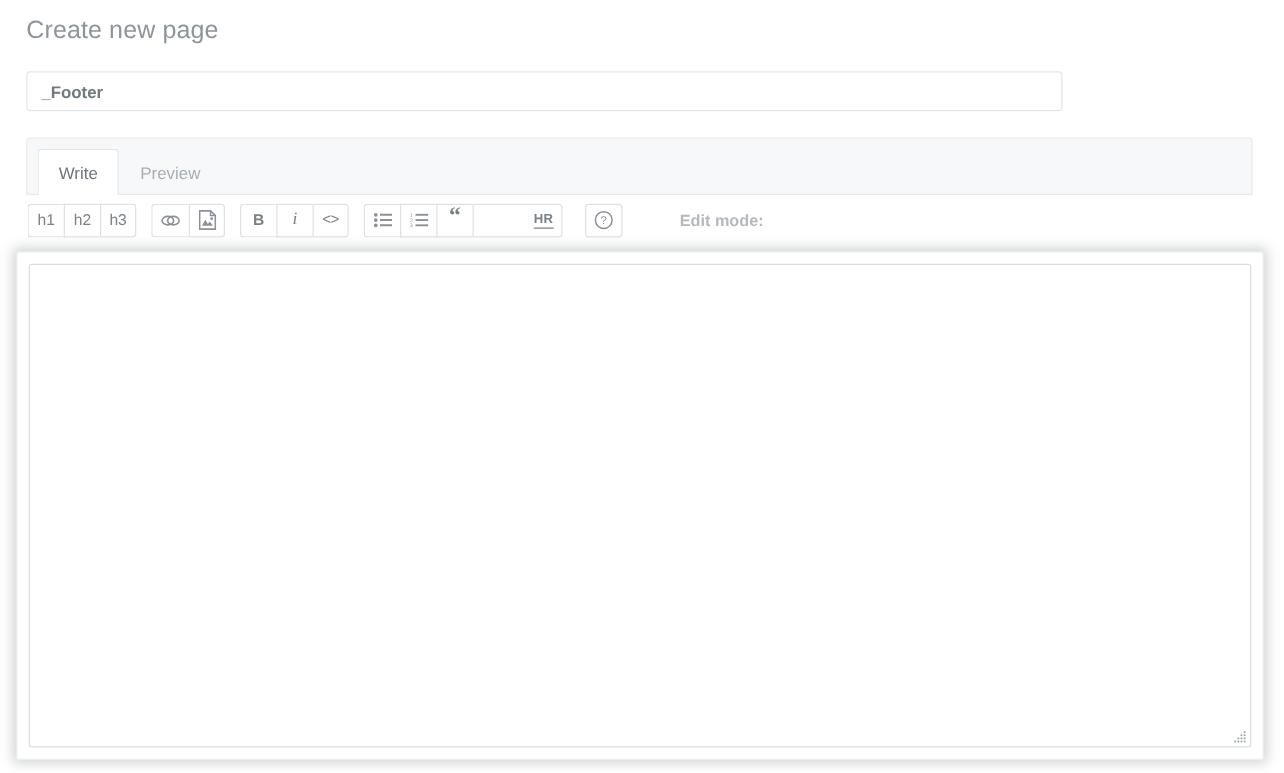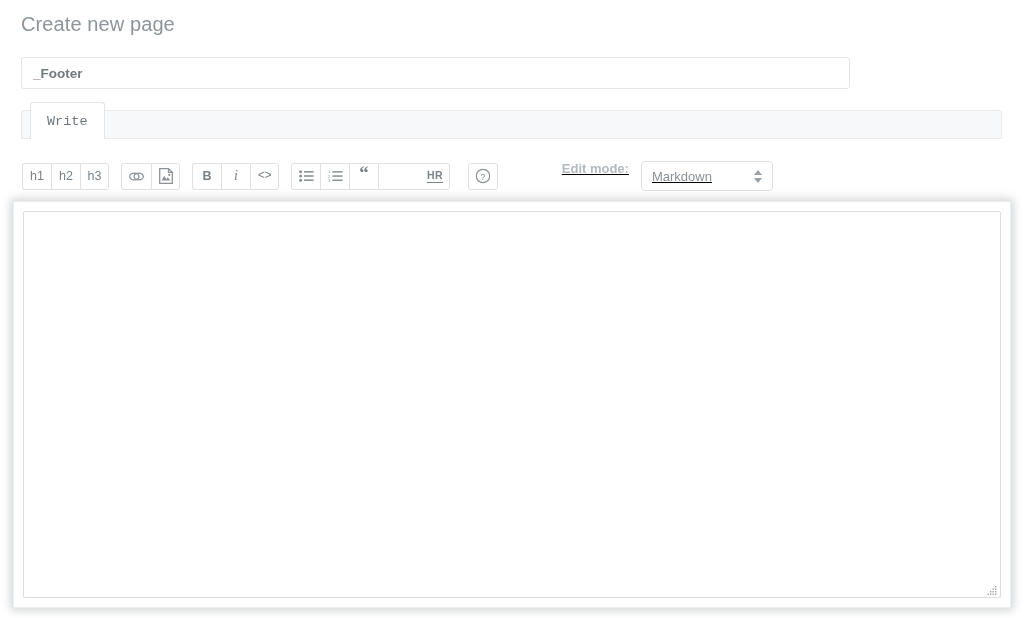--- a/index.html
+++ b/index.html
@@ -48,29 +48,28 @@
     outline: none;
   }
   .title-input::placeholder { color: #b6bcc2; font-weight: 400; }
 
   
   .tabbar {
     position: absolute;
     left: 21px;
     top: 110px;
     width: 981px;
-    height: 29px;
+    height: 46px;
     box-sizing: border-box;
     background: #f7f8f9;
     border: 1px solid #e8eaec;
     border-radius: 3px 3px 0 0;
     display: flex;
     align-items: flex-end;
     padding-left: 8px;
-    font-family: Liberation Mono, monospace;
   }
   .tab {
     box-sizing: border-box;
     height: 37px;
     padding: 0 16px;
     display: flex;
     align-items: center;
     justify-content: center;
     font-size: 13.5px;
     color: #a7aeb5;
@@ -129,23 +128,22 @@
   .tb-btn.code   { font-family: "Liberation Mono", monospace; font-size: 12px; letter-spacing: -0.5px; }
   .tb-btn.hr-btn { font-size: 10.5px; font-weight: 700; letter-spacing: 0.3px; padding-left: 48px; }
   .tb-btn.hr-btn span { border-bottom: 1.6px solid #7b8287; padding-bottom: 1px; line-height: 11px; }
   .tb-btn.quote  { font-family: "Liberation Serif", serif; font-size: 19px; font-weight: 700; line-height: 10px; padding-bottom: 6px; }
   .tb-btn svg { display: block; }
 
   .spacer-gap { width: 6px; }
 
   .editmode-wrap {
     display: flex;
-    align-items: flex-start;
-    margin-left: 52px;
-    text-decoration: underline;
+    align-items: flex-end;
+    margin-left: 34px;
   }
   .editmode-label {
     font-size: 13px;
     font-weight: 700;
     color: #b3b9bf;
     margin-right: 12px;
     white-space: nowrap;
   }
   .editmode-select {
     box-sizing: border-box;
@@ -221,20 +219,23 @@
 </head>
 <body>
 
 <div class="page-title">Create new page</div>
 
 <input class="title-input" type="text" value="_Footer" style="">
 
 <div class="tabbar">
   <div class="tab active">
     <span>Write</span>
+  </div>
+  <div class="tab">
+    <span>Preview</span>
   </div>
 </div>
 
 <div class="toolbar">
 
   <div class="btn-group">
     <div class="tb-btn">
       <span>h1</span>
     </div>
     <div class="tb-btn">
@@ -319,27 +320,20 @@
         <svg width="16" height="16" viewBox="0 0 16 16">
           <circle cx="8" cy="8" r="6.7" fill="none" stroke="#8b9197" stroke-width="1.2"></circle>
           <text x="8" y="11.6" text-anchor="middle" font-family="Liberation Sans, sans-serif" font-size="9" fill="#8b9197">?</text>
         </svg>
       </span>
     </div>
   </div>
 
   <div class="editmode-wrap">
     <div class="editmode-label">Edit mode:</div>
-    <div class="editmode-select">
-      <span>Markdown</span>
-      <span class="chev">
-        <i class="up"></i>
-          <i class="down"></i>
-      </span>
-    </div>
   </div>
 </div>
 
 <div class="editor-shell">
   <textarea class="editor-textarea" placeholder="" style=""></textarea>
   <span class="resize-grip">
     <svg width="12" height="12" viewBox="0 0 12 12">
       <g fill="#9aa0a6">
         <rect x="9" y="1" width="1.4" height="1.4"></rect>
         <rect x="6.5" y="3.5" width="1.4" height="1.4"></rect>

